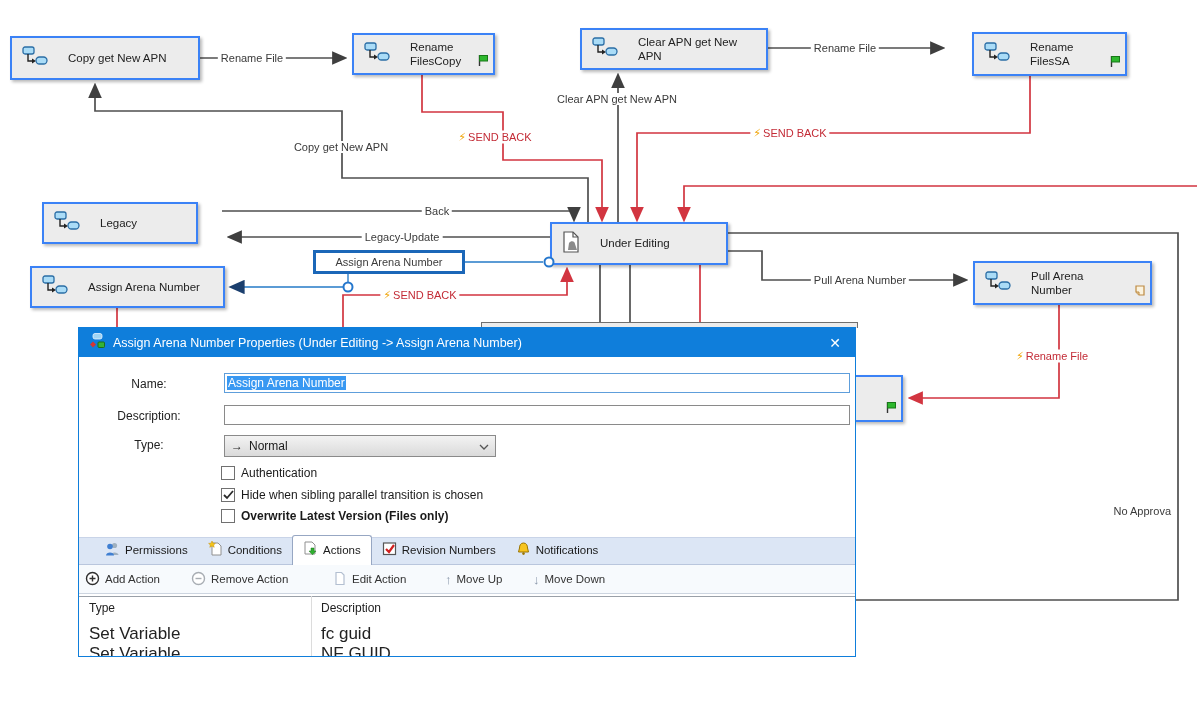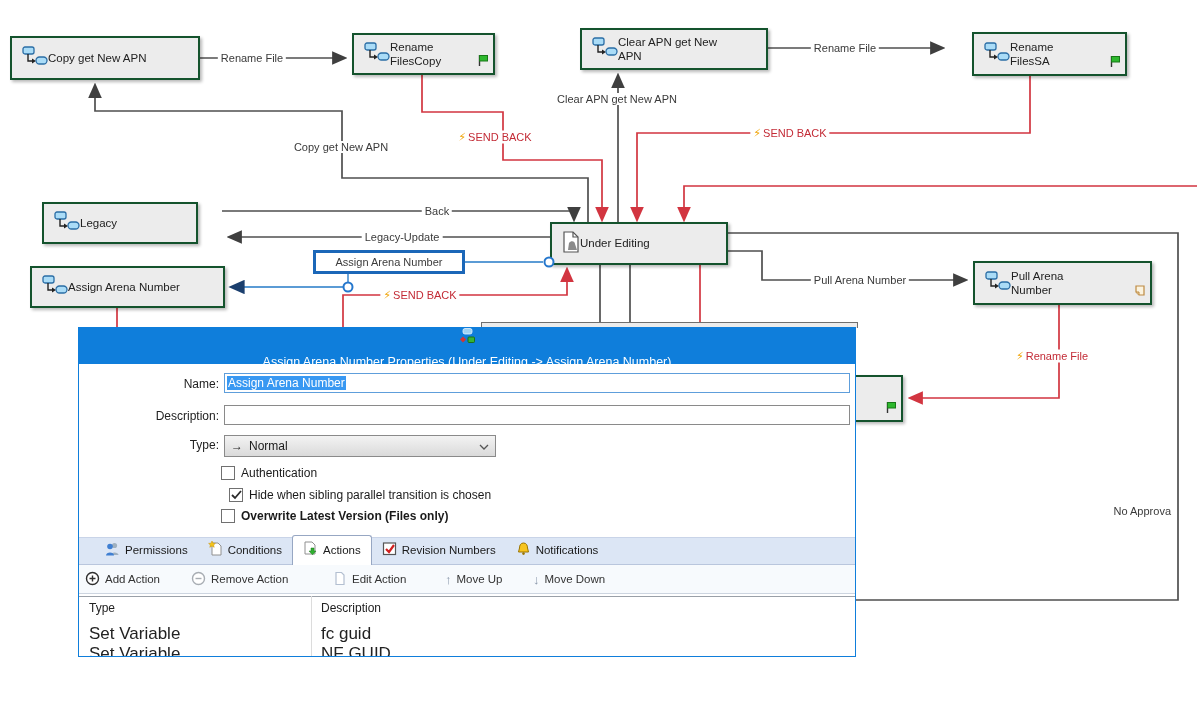--- a/index.html
+++ b/index.html
@@ -1,23 +1,23 @@
 <!DOCTYPE html>
 <html><head>
 <meta charset="utf-8">
 <style>
   html,body{margin:0;padding:0;background:#fff;}
   body{width:1200px;height:709px;position:relative;overflow:hidden;
        font-family:"Liberation Sans","DejaVu Sans",sans-serif;color:#333;}
   .canvas{position:absolute;inset:0;background:#fff;}
   svg.wires{position:absolute;left:0;top:0;z-index:1;}
   
-  .state{position:absolute;z-index:2;background:#ececec;border:2px solid #14532d;
+  .state{position:absolute;z-index:2;background:#ececec;border:2px solid #3b82f6;
          box-shadow:2px 2px 3px rgba(0,0,0,.28);box-sizing:border-box;
-         display:flex;align-items:center;gap:0;padding:0 6px 0 10px;
+         display:flex;align-items:center;gap:20px;padding:0 6px 0 10px;
          font-size:11.5px;color:#222;line-height:1.25;}
   .state .txt{white-space:pre-line;}
   .corner-ico{position:absolute;right:4px;bottom:3px;}
   
   .lbl{position:absolute;z-index:3;transform:translate(-50%,-50%);background:#fff;
        padding:0 3px;font-size:11px;color:#3a3a3a;white-space:nowrap;}
   .lbl.red{color:#c32b36;}
   .lbl.rt{transform:translate(-100%,-50%);}
   .bolt{color:#f0a50a;font-size:11px;margin-right:2px;}
   .selbox{position:absolute;left:313px;top:250px;width:152px;height:24px;z-index:3;
@@ -26,24 +26,24 @@
           font-size:11px;color:#3c3c3c;white-space:nowrap;}
   .node-circle{position:absolute;z-index:4;width:11px;height:11px;border-radius:50%;
                background:#fff;border:2.5px solid #2577cd;box-sizing:border-box;
                transform:translate(-50%,-50%);}
   .strip{position:absolute;left:481px;top:322px;width:377px;height:6px;z-index:2;
          background:#ececec;border:1px solid #6f6f6f;border-bottom:none;box-sizing:border-box;}
   
   .dialog{position:absolute;left:78px;top:327px;width:778px;height:330px;z-index:10;
           background:#fff;border:1.5px solid #0f7edb;box-sizing:border-box;overflow:hidden;
           font-size:12px;color:#1a1a1a;}
-  .titlebar{height:36px;background:#0f7edb;color:#fff;display:flex;align-items:center;
-            padding:0 10px;gap:8px;font-size:12.5px;flex-direction:column;}
+  .titlebar{height:29px;background:#0f7edb;color:#fff;display:flex;align-items:center;
+            padding:0 10px;gap:8px;font-size:12.5px;}
   .titlebar .close{margin-left:auto;font-size:14px;line-height:1;padding:2px 4px;cursor:default;}
-  .flabel{position:absolute;left:0;width:140px;text-align:right;font-size:12px;color:#222;}
+  .flabel{position:absolute;left:0;width:140px;text-align:center;font-size:12px;color:#222;}
   .finput{position:absolute;left:145px;width:626px;height:20px;border:1px solid #8a8a8a;
           background:#fff;box-sizing:border-box;font-size:12px;padding:1px 2px;
           display:flex;align-items:center;overflow:hidden;}
   .finput.focus{border-color:#5e9edb;}
   .sel-text{background:#3898f2;color:#fff;padding:0 1px;}
   .type-select{position:absolute;left:145px;width:272px;height:22px;box-sizing:border-box;
                border:1px solid #8a8a8a;background:linear-gradient(#f3f3f3,#dadada);
                display:flex;align-items:center;gap:6px;padding:0 6px;font-size:12px;}
   .type-select .chev{margin-left:auto;}
   .cbrow{position:absolute;left:142px;display:flex;align-items:center;gap:6px;font-size:12px;}
@@ -264,21 +264,21 @@
   </div>
 
   <div class="cbrow" style="top:138px;">
     <span class="cb">
         <svg width="11" height="10" viewBox="0 0 11 10">
           <path d="M1 5 L4 8 L10 1" stroke="#2b2b2b" stroke-width="1.8" fill="none"></path>
         </svg>
       </span>
     <span>Authentication</span>
   </div>
-  <div class="cbrow" style="top:160px;margin-left:8px;">
+  <div class="cbrow" style="top:160px;">
     <span class="cb on">
         <svg width="11" height="10" viewBox="0 0 11 10">
           <path d="M1 5 L4 8 L10 1" stroke="#2b2b2b" stroke-width="1.8" fill="none"></path>
         </svg>
       </span>
     <span>Hide when sibling parallel transition is chosen</span>
   </div>
   <div class="cbrow" style="top:181px;font-weight:bold;">
     <span class="cb">
         <svg width="11" height="10" viewBox="0 0 11 10">

